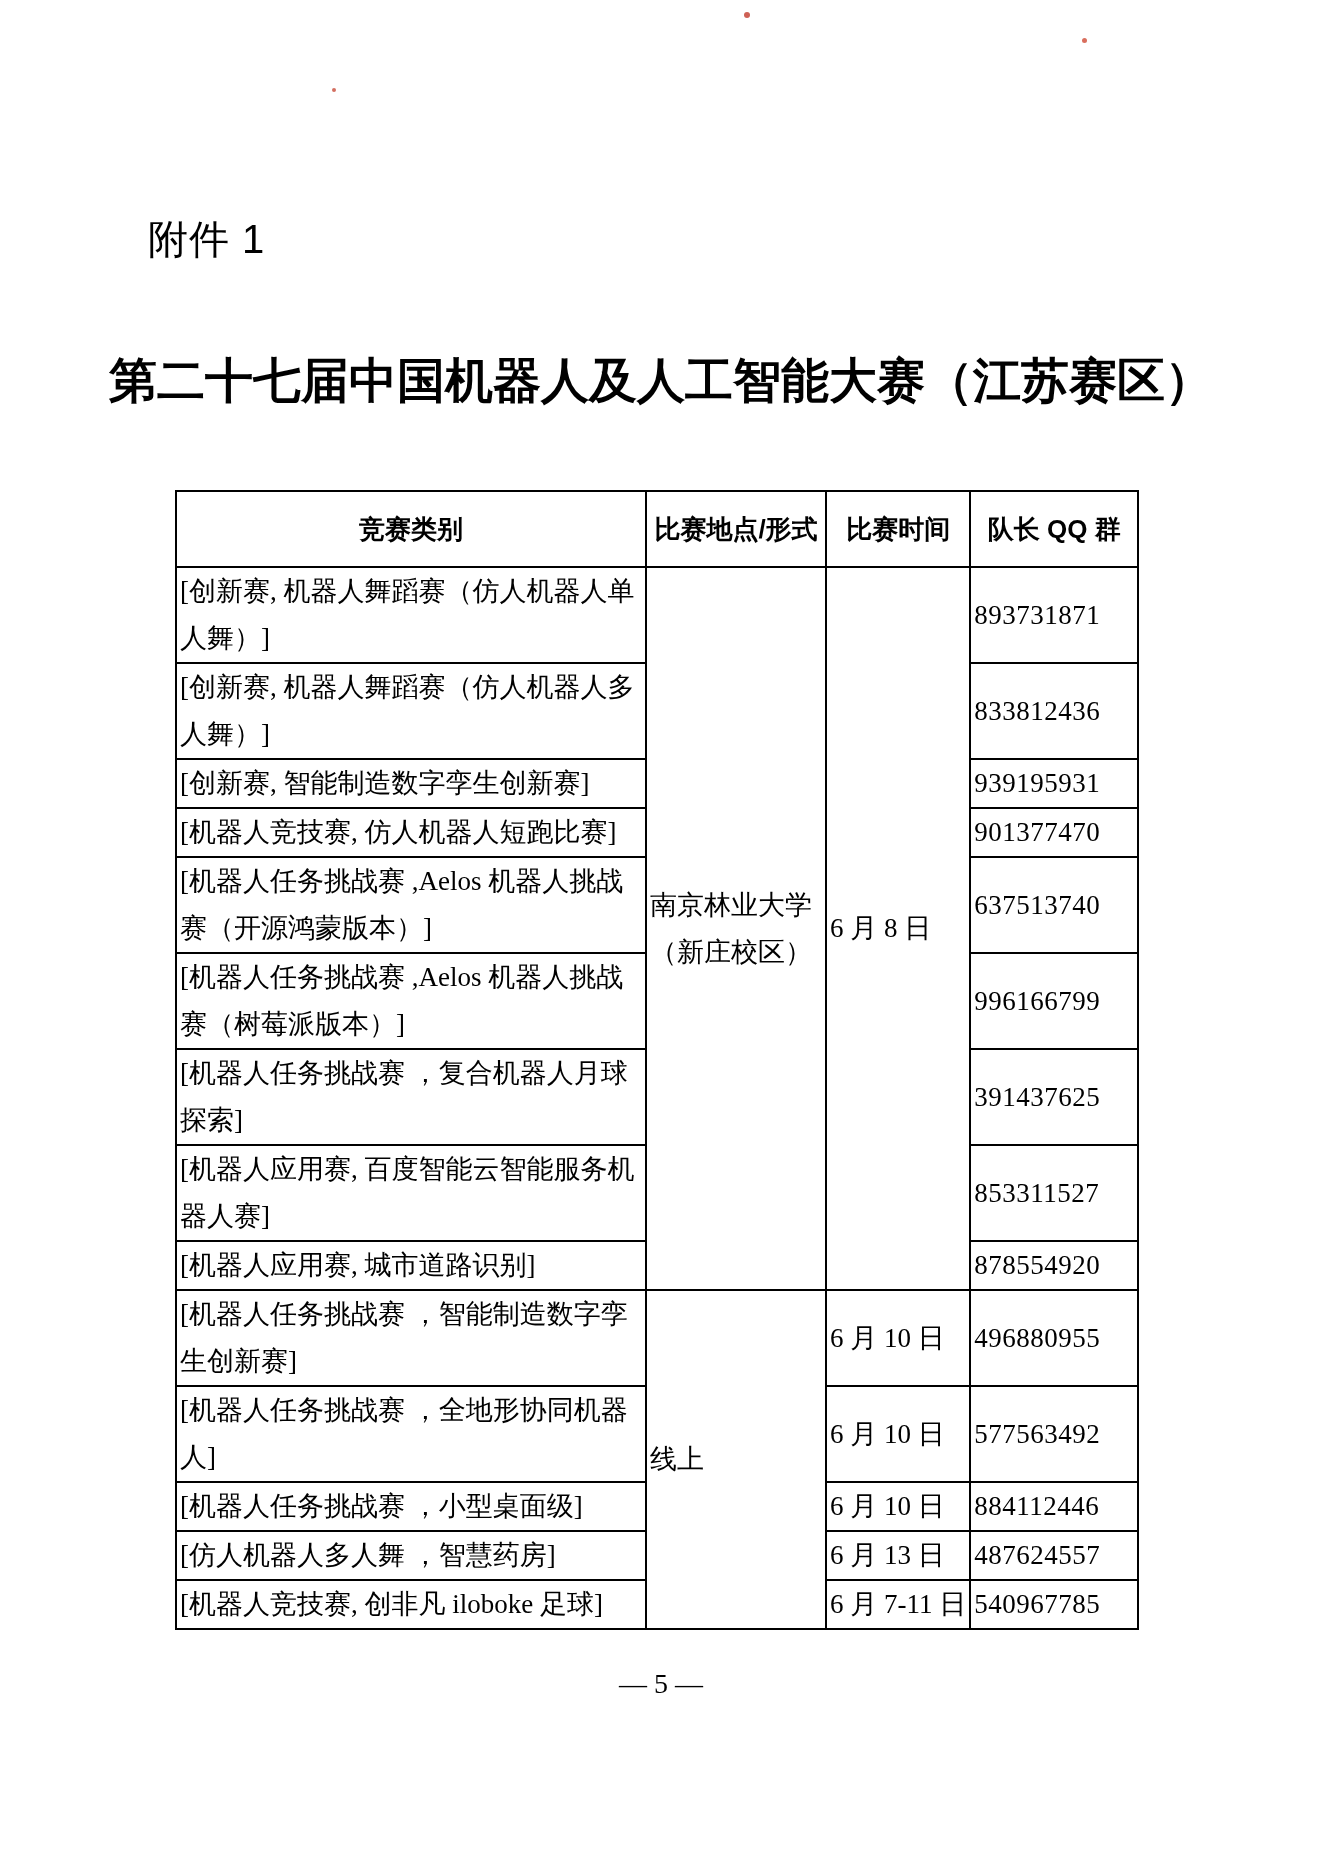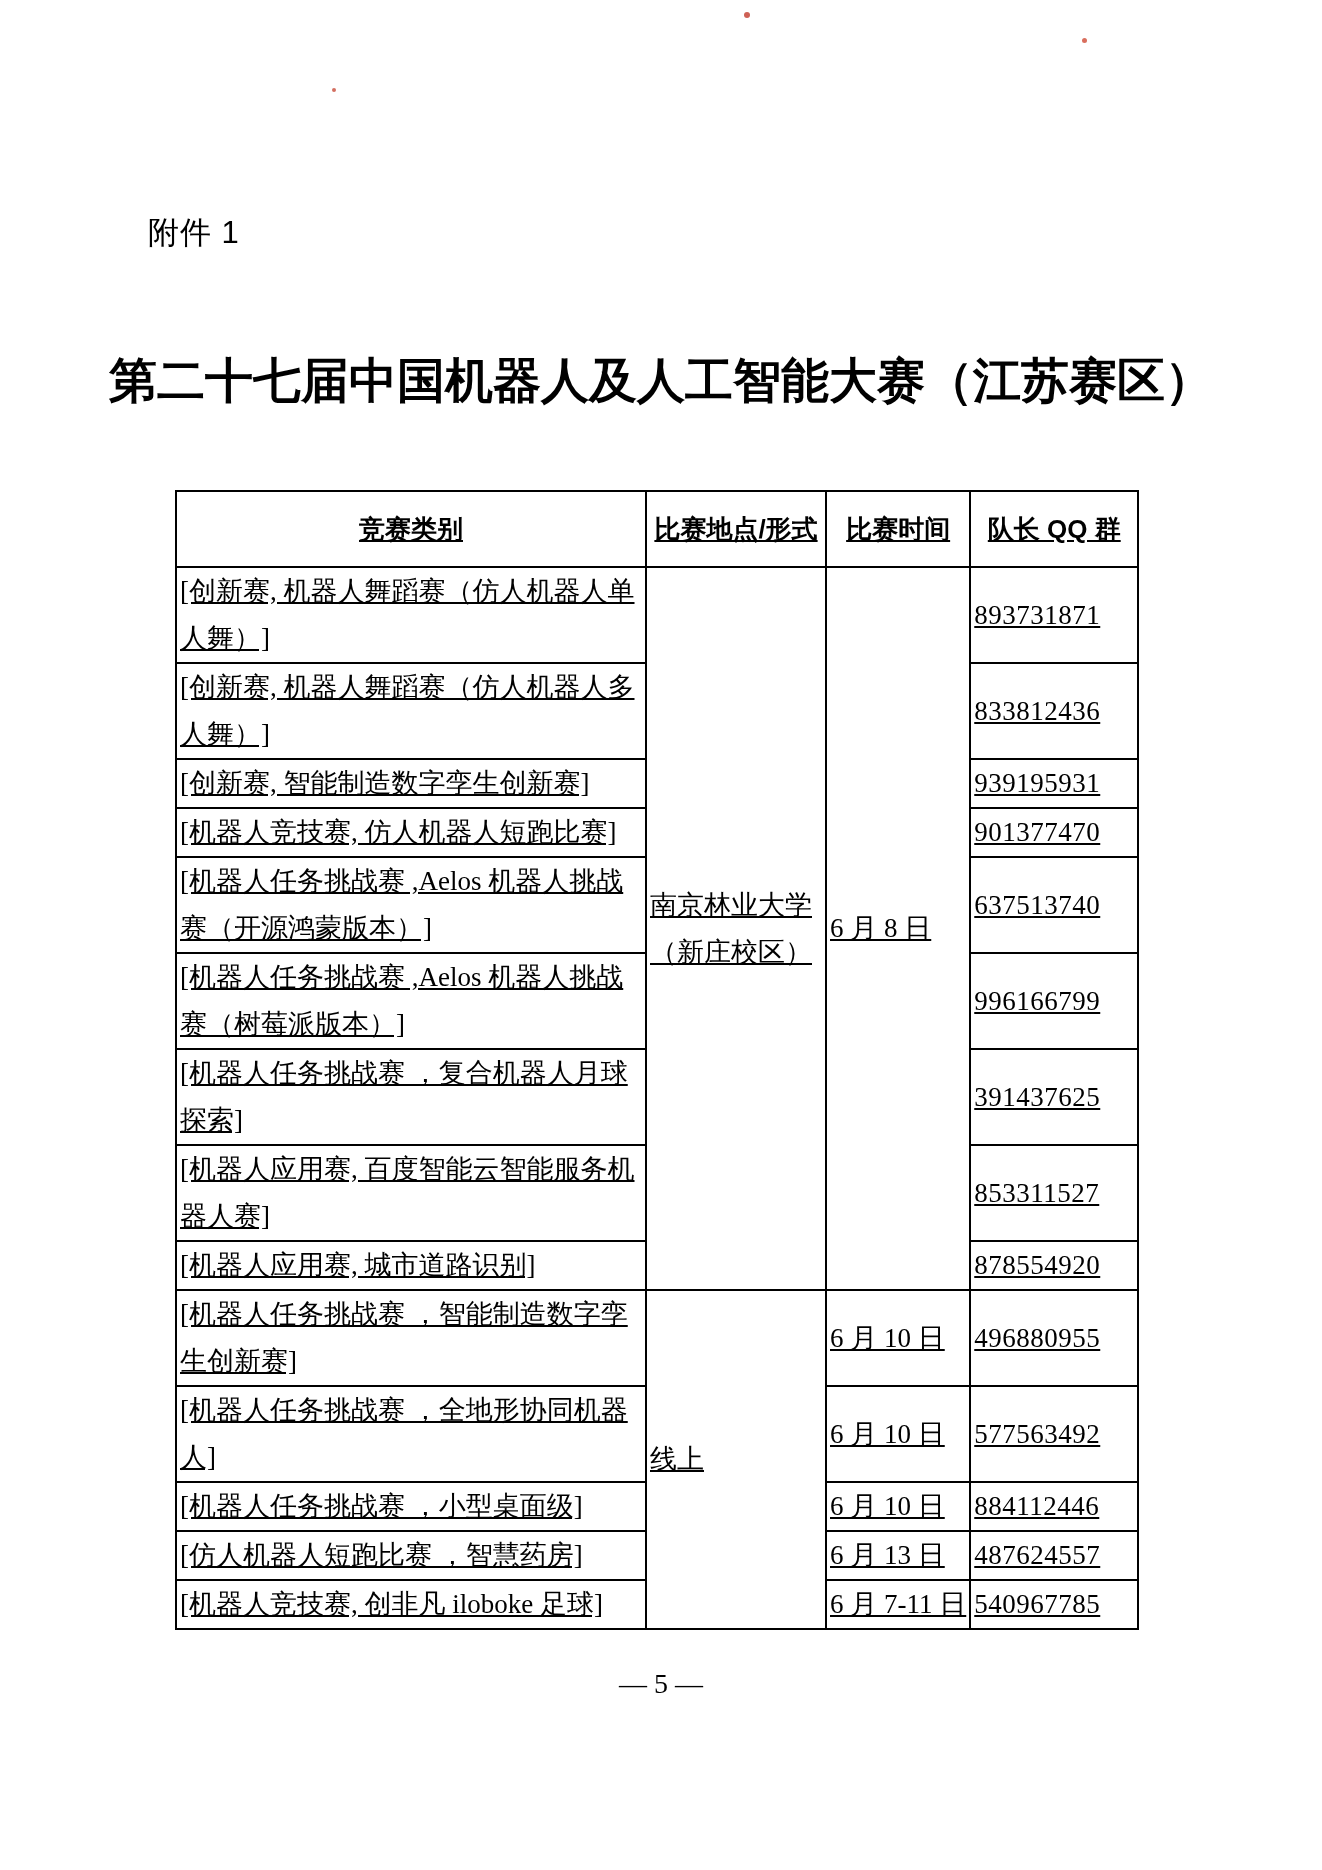--- a/index.html
+++ b/index.html
@@ -13,21 +13,21 @@
     height: 1870px;
     background: #ffffff;
     overflow: hidden;
     font-family: "Liberation Serif", "DejaVu Serif", serif;
     color: #000000;
   }
   .attachment {
     position: absolute;
     left: 148px;
     top: 212px;
-    font-size: 31px;
+    font-size: 40px;
     font-family: "Liberation Sans", "DejaVu Sans", sans-serif;
     color: #000000;
     letter-spacing: 1px;
   }
   .title {
     position: absolute;
     left: 0;
     top: 348px;
     width: 100%;
     margin: 0;
@@ -46,21 +46,20 @@
     border-collapse: collapse;
     table-layout: fixed;
     background: #ffffff;
   }
   table.grid th, table.grid td {
     border: 2px solid #000000;
     vertical-align: middle;
     padding: 0 3px;
     box-sizing: border-box;
     overflow: hidden;
-    text-decoration: underline;
   }
   table.grid th {
     font-family: "Liberation Sans", "DejaVu Sans", sans-serif;
     font-weight: bold;
     font-size: 26px;
     white-space: nowrap;
     height: 76px;
   }
   table.grid td {
     font-family: "Liberation Serif", "DejaVu Serif", serif;
@@ -169,21 +168,21 @@
         <td class="c1">[机器人任务挑战赛 ，全地形协同机器人]</td>
         <td class="c3">6 月 10 日</td>
         <td class="c4">577563492</td>
       </tr>
       <tr class="r1">
         <td class="c1">[机器人任务挑战赛 ，小型桌面级]</td>
         <td class="c3">6 月 10 日</td>
         <td class="c4">884112446</td>
       </tr>
       <tr class="r1">
-        <td class="c1">[仿人机器人短跑比赛 ，智慧药房]</td>
+        <td class="c1">[仿人机器人多人舞 ，智慧药房]</td>
         <td class="c3">6 月 13 日</td>
         <td class="c4">487624557</td>
       </tr>
       <tr class="r1">
         <td class="c1">[机器人竞技赛, 创非凡 iloboke 足球]</td>
         <td class="c3">6 月 7-11 日</td>
         <td class="c4">540967785</td>
       </tr>
     </tbody>
   </table>

